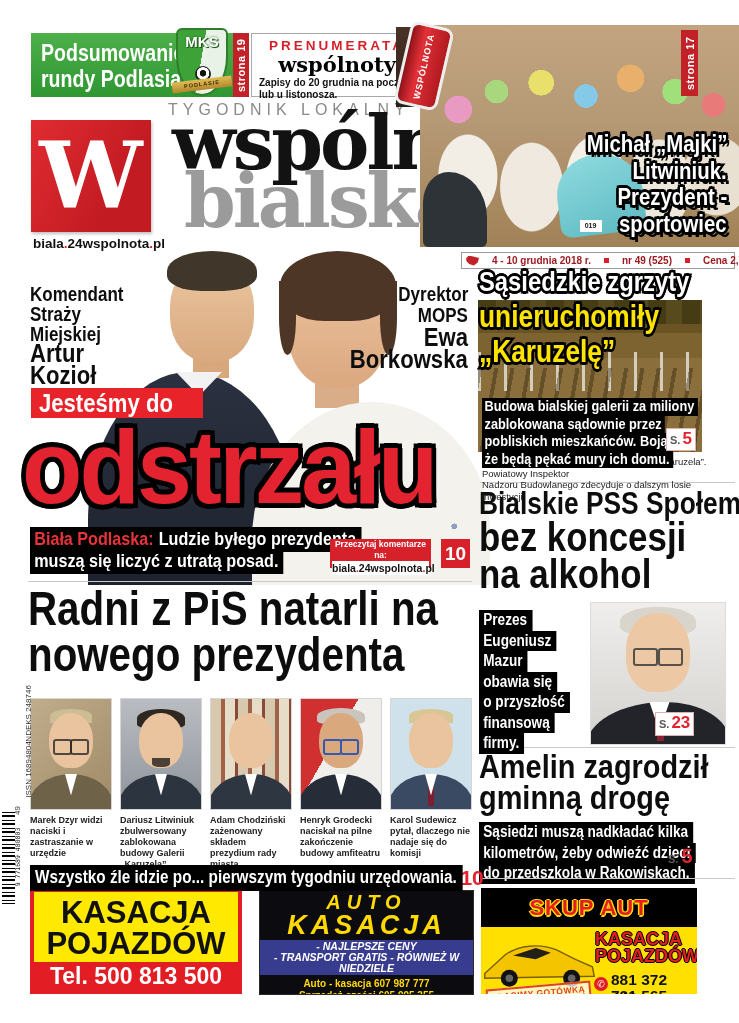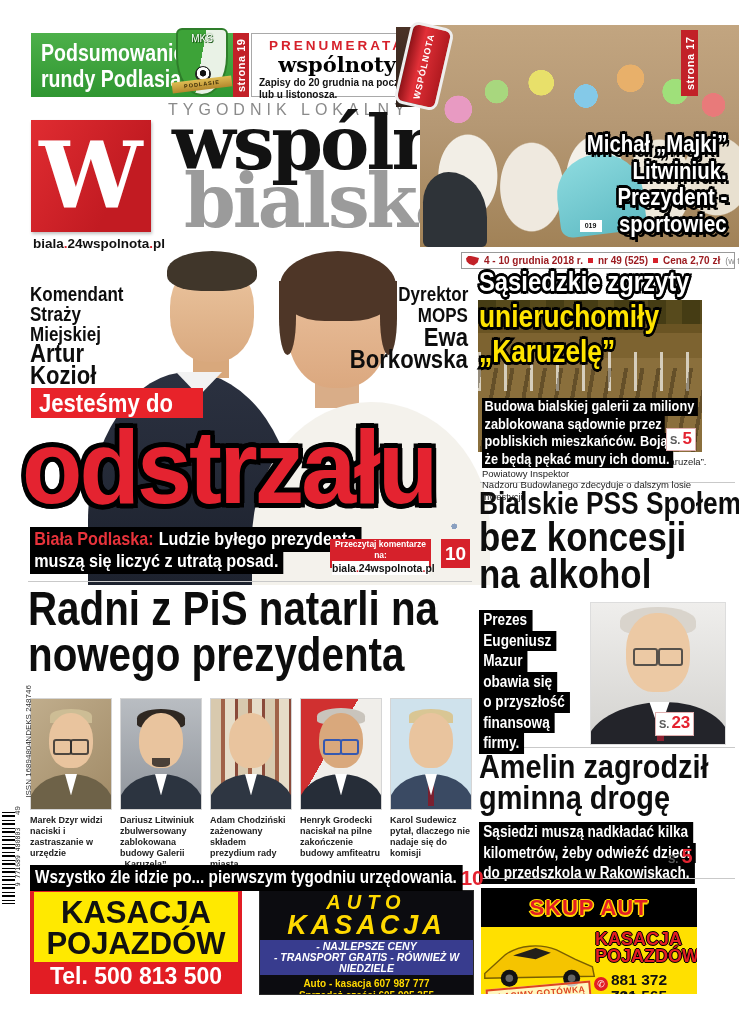--- a/index.html
+++ b/index.html
@@ -27,21 +27,21 @@
   .pgS{color:#5a5a5a;font-size:11px;font-weight:bold;}
   .pgN{color:#e42330;font-weight:bold;}
   .hr{position:absolute;height:1px;background:#c9c9c9;}
 
   
   .green-box{left:31px;top:33px;width:202px;height:64px;background:linear-gradient(180deg,#4db04a,#2f9631);
              color:#fff;font-weight:bold;font-size:23px;line-height:26px;padding:7px 0 0 10px;box-sizing:border-box;}
   .strona19{left:233px;top:33px;width:16px;height:64px;}
   .crest{left:176px;top:28px;width:52px;height:68px;background:linear-gradient(100deg,#3da338 0 48%,#e9f2e6 48% 100%);
          border:2px solid #2e7d2a;border-radius:6px 6px 50% 50%/6px 6px 58% 58%;box-sizing:border-box;z-index:3;}
-  .crest-mks{position:absolute;left:0;top:3px;width:100%;text-align:center;color:#fff;font-weight:normal;font-size:10px;
+  .crest-mks{position:absolute;left:0;top:3px;width:100%;text-align:center;color:#fff;font-weight:bold;font-size:15px;
              text-shadow:0 0 2px #1c5a18,1px 1px 0 #1c5a18;}
   .crest-ball{position:absolute;left:50%;top:36px;width:14px;height:14px;margin-left:-7px;border-radius:50%;
               background:radial-gradient(circle at 50% 45%,#111 0 3px,#fff 3.5px 6px,#222 6.5px);border:1px solid #222;}
   .crest-ribbon{position:absolute;left:-6px;bottom:4px;width:60px;height:11px;background:linear-gradient(180deg,#e0bd54,#b3872c);
                 transform:rotate(-7deg);color:#3a2c08;font-size:5.5px;font-weight:bold;text-align:center;line-height:11px;letter-spacing:1px;}
   .pren-box{left:251px;top:33px;width:172px;height:64px;background:#fff;border:1px solid #a9a9a9;box-sizing:border-box;
             text-align:center;z-index:2;}
   .pren-title{color:#d6212b;font-weight:bold;font-size:13.5px;letter-spacing:3px;margin-top:4px;}
   .pren-brand{font-size:21px;font-weight:bold;margin-top:-1px;}
   .pren-line{font-size:10px;font-weight:bold;text-align:left;padding-left:7px;line-height:11.5px;color:#111;}
@@ -80,21 +80,21 @@
   .canopy{position:absolute;left:43%;top:58%;width:27%;height:36%;background:linear-gradient(160deg,#8fdce0,#5db9c2);
           border-radius:50% 50% 14% 14%;transform:rotate(-7deg);}
   .stroller2{position:absolute;left:1%;top:66%;width:20%;height:34%;background:#2e3338;border-radius:40% 60% 8% 8%;}
   .bib{position:absolute;left:50%;top:88%;width:22px;height:12px;background:#fff;font-size:7px;font-weight:bold;
        text-align:center;line-height:12px;color:#111;}
   .strona17{left:681px;top:30px;width:17px;height:66px;z-index:6;}
   .tp-head{right:12px;top:131px;z-index:7;text-align:right;font-weight:bold;font-size:24px;line-height:26.5px;}
 
   
   .issue{left:461px;top:252px;width:274px;height:17px;border:1px solid #9a9a9a;background:#fff;z-index:6;
-         display:flex;align-items:center;gap:5px;padding:0 4px;box-sizing:border-box;}
+         display:flex;align-items:center;gap:13px;padding:0 4px;box-sizing:border-box;}
   .issue .txt{color:#9c1b20;font-weight:bold;font-size:10px;white-space:nowrap;}
   .issue .vat{color:#8a8a8a;font-weight:normal;font-size:9px;}
   .sq{width:5px;height:5px;background:#d6212b;flex:0 0 auto;}
   .region-ic{width:13px;height:10px;background:#c22128;flex:0 0 auto;
              clip-path:polygon(0 30%,20% 0,55% 10%,100% 25%,90% 70%,60% 100%,25% 85%,5% 60%);}
 
   
   .man-body{left:88px;top:372px;width:210px;height:213px;background:linear-gradient(180deg,#2b3140,#1d222e);
             border-radius:48% 52% 0 0/70% 75% 0 0;}
   .man-neck{left:193px;top:352px;width:36px;height:26px;background:#d8a87c;}

